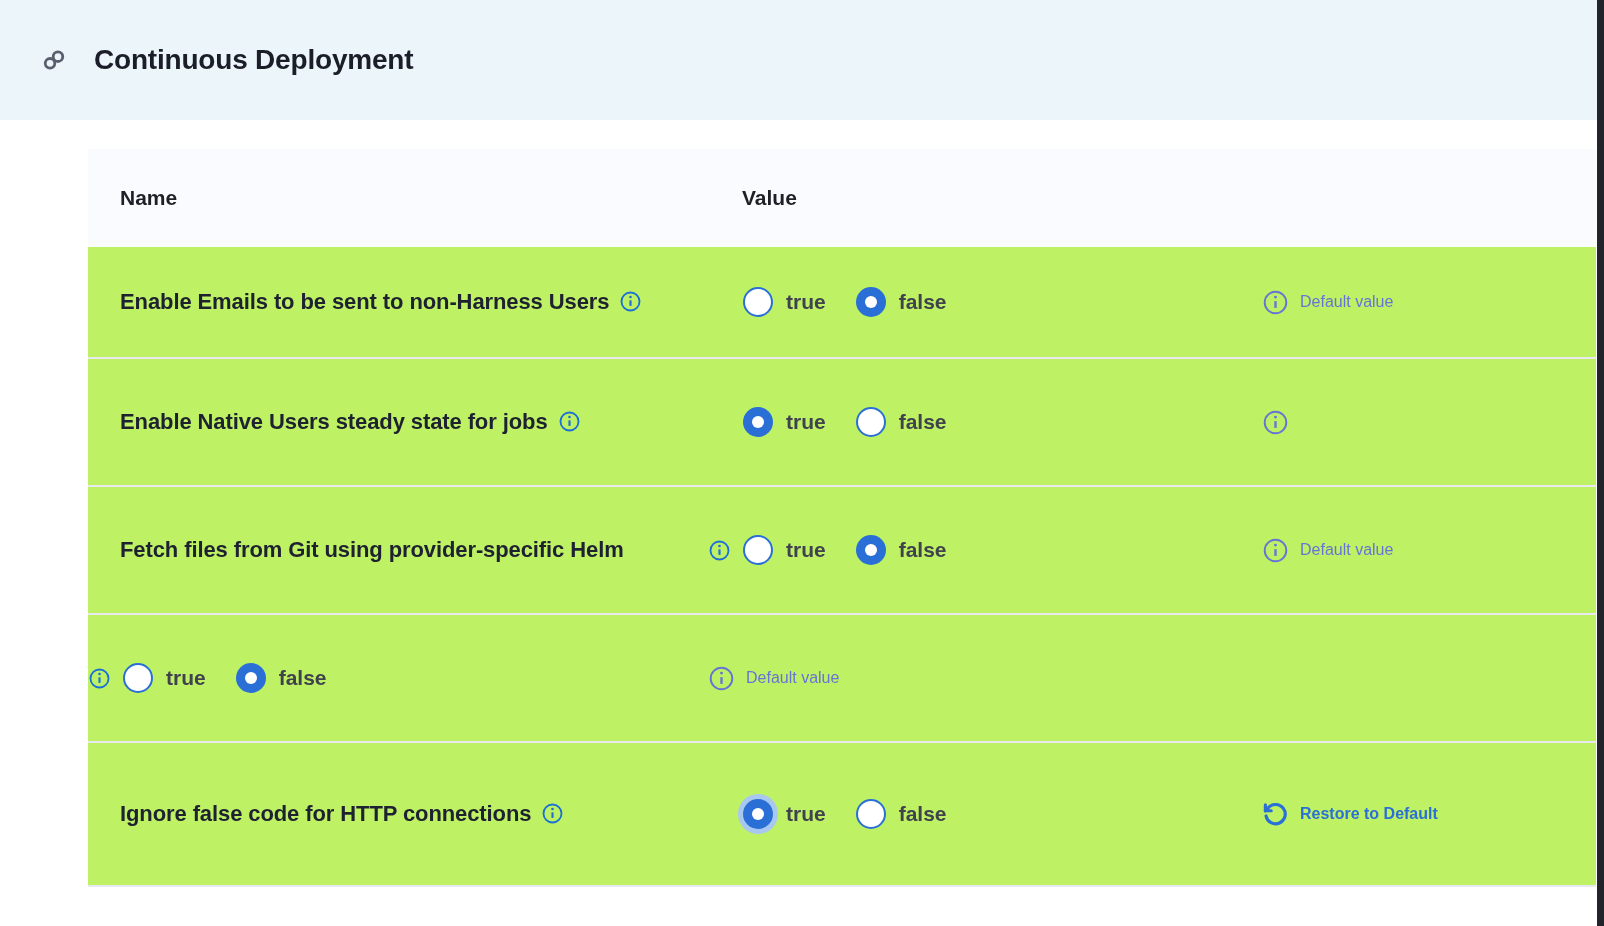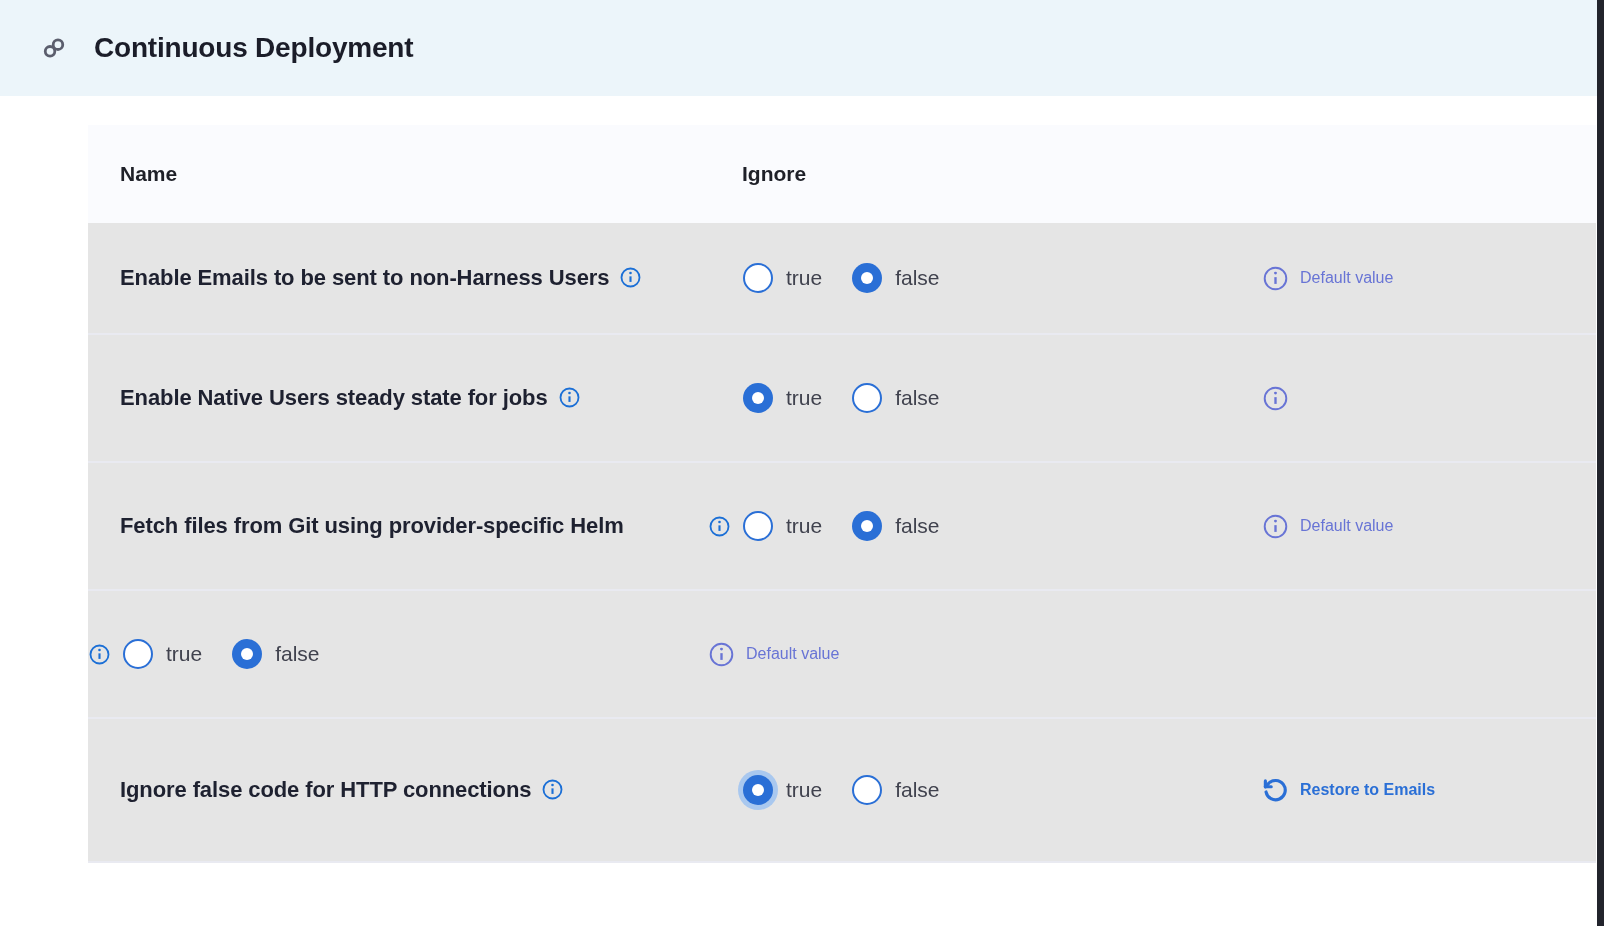--- a/index.html
+++ b/index.html
@@ -16,21 +16,21 @@
   *{box-sizing:border-box;margin:0;padding:0}
   html,body{width:1604px;height:926px;overflow:hidden}
   body{
     position:relative;
     background:#ffffff;
     font-family:"Liberation Sans","DejaVu Sans",sans-serif;
     color:var(--text-dark);
   }
   
   .section-header{
-    height:96px;
+    height:120px;
     background:var(--header-background);
     display:flex;
     align-items:center;
     padding-left:40px;
   }
   .link-icon{
     width:28px;height:28px;
     display:inline-flex;align-items:center;justify-content:center;
     color:#5b5e6d;
     margin-right:26px;
@@ -58,21 +58,21 @@
     color:#1e2028;
   }
   .table-header .col-name{padding-left:32px}
   .table-header .col-value{padding-left:34px}
   .row{
     display:grid;
     grid-template-columns:620px 554px 1fr;
     align-items:center;
     min-height:128px;
     border-bottom:2px solid var(--divider);
-    background:#e5e5e5;
+    background:#bef264;
   }
   .rows .row:nth-child(1){min-height:112px}
   .rows .row:nth-child(5){min-height:144px}
   
   .name-cell{
     padding-left:32px;
     padding-right:20px;
     font-size:22px;
     font-weight:700;
     line-height:1.75;
@@ -88,20 +88,21 @@
   .label-info{
     vertical-align:-4px;
     margin-left:10px;
     cursor:pointer;
   }
   
   .value-cell{
     display:flex;
     align-items:center;
     gap:12px;
+    font-weight:bold;
   }
   .value-info{cursor:pointer}
   .radio-group{
     display:flex;
     align-items:center;
     gap:30px;
   }
   .radio-item{
     display:flex;
     align-items:center;
@@ -180,21 +181,21 @@
         <circle cx="8.6" cy="14.8" r="4.1"></circle>
         <circle cx="15.4" cy="9.2" r="4.1"></circle>
       </svg>
     </span>
     <h1 class="section-title">Continuous Deployment</h1>
   </header>
 
   <main class="settings-table">
     <div class="table-header">
       <div class="col-name">Name</div>
-      <div class="col-value">Ignore</div>
+      <div class="col-value">Value</div>
       <div class="col-status"></div>
     </div>
     <div class="rows">
   <div class="row">
     <div class="cell name-cell">
       <span class="label-text">Enable Emails to be sent to non-Harness Users</span><span class="info-icon label-info">
         <svg viewBox="0 0 24 24" width="23" height="23" fill="none" stroke="currentColor" stroke-width="1.9">
           <circle cx="12" cy="12" r="9.4"></circle>
           <line x1="12" y1="10.8" x2="12" y2="16.6" stroke-width="2.2"></line>
           <circle cx="12" cy="7.3" r="1.35" fill="currentColor" stroke="none"></circle>
@@ -373,20 +374,20 @@
             </div>
     </div>
     <div class="cell status-cell restore">
 
       <span class="status-icon undo-wrap">
         <svg viewBox="0 0 24 24" width="27" height="27" fill="none" stroke="currentColor" stroke-width="2.8" stroke-linecap="round" stroke-linejoin="round">
           <path d="M3 3.5v5.2h5.2"></path>
           <path d="M3.6 13.3a8.6 8.6 0 1 0 1.9-7.2L3 8.7"></path>
         </svg>
       </span>
-      <span class="status-label">Restore to Emails</span>
+      <span class="status-label">Restore to Default</span>
     </div>
   </div>
 </div>
   </main>
 
   <div class="right-edge"></div>
 </div>
 
 </body></html>

